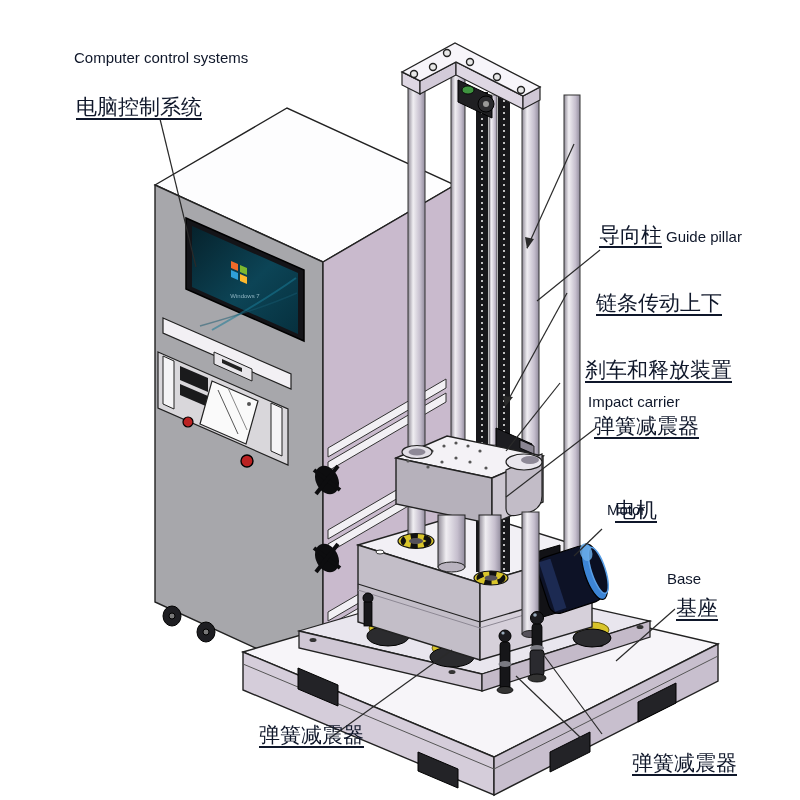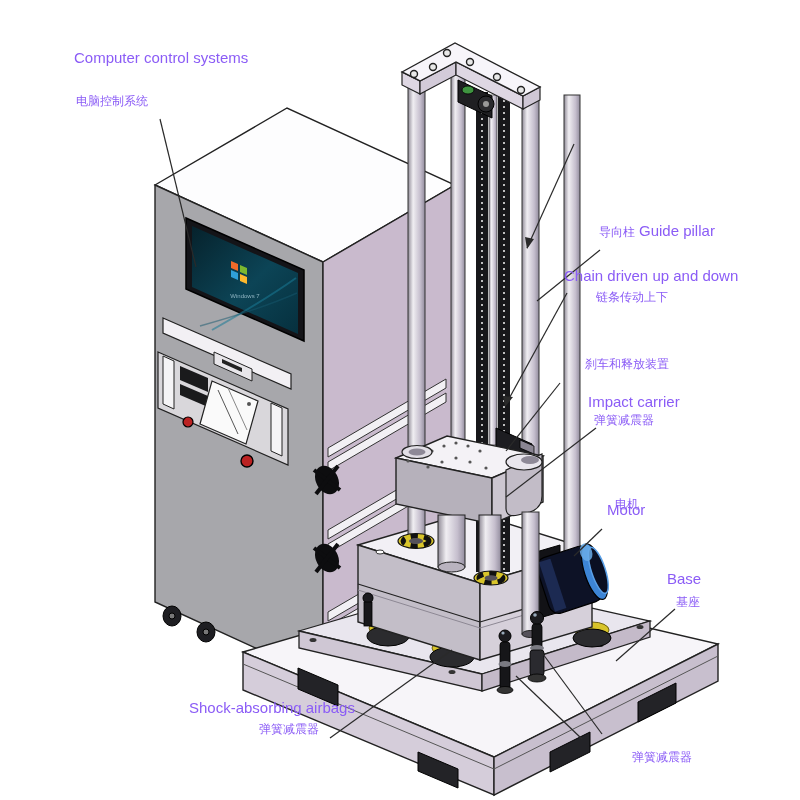--- a/index.html
+++ b/index.html
@@ -1,20 +1,20 @@
 <!DOCTYPE html>
 <html><head>
 <meta charset="utf-8">
 <style>
   html,body{margin:0;padding:0;background:#fff;}
   #stage{position:relative;width:800px;height:800px;background:#ffffff;overflow:hidden;
          font-family:"Liberation Sans",sans-serif;}
   #drawing{position:absolute;left:0;top:0;}
-  .lbl{position:absolute;font-size:15px;color:#8b5cf6;white-space:nowrap;line-height:1.1;}
-  .zh{font-size:12px;text-underline-offset:4px;}
+  .lbl{position:absolute;font-size:15px;color:#0f172a;white-space:nowrap;line-height:1.1;}
+  .zh{font-size:21px;text-decoration:underline;text-underline-offset:4px;}
   .en{font-size:15px;}
   .inline-gap{display:inline-block;width:4px;}
 </style>
 </head>
 <body>
 
 <div id="stage">
 
 <svg id="drawing" width="800" height="800" viewBox="0 0 800 800">
   <defs>
@@ -272,32 +272,30 @@
     <line x1="602" y1="734" x2="540" y2="650"></line>
   </g>
 </svg>
 
 <div class="lbl en" style="left:74px;top:50px">Computer control systems</div>
 <div class="lbl zh" style="left:76px;top:95px">电脑控制系统</div>
 
 
 <div class="lbl" style="left:599px;top:223px"><span class="zh">导向柱</span><span class="inline-gap"></span><span class="en">Guide pillar</span></div>
 
-<div class="lbl en" style="left:564px;top:268px">Chain driven up and down</div>
 <div class="lbl zh" style="left:596px;top:291px">链条传动上下</div>
 
 <div class="lbl zh" style="left:585px;top:358px">刹车和释放装置</div>
 
 <div class="lbl en" style="left:588px;top:394px">Impact carrier</div>
 <div class="lbl zh" style="left:594px;top:414px">弹簧减震器</div>
 
 <div class="lbl en" style="left:607px;top:502px">Motor</div>
 <div class="lbl zh" style="left:615px;top:498px">电机</div>
 
 <div class="lbl en" style="left:667px;top:571px">Base</div>
 <div class="lbl zh" style="left:676px;top:596px">基座</div>
 
-<div class="lbl en" style="left:189px;top:700px">Shock-absorbing airbags</div>
 <div class="lbl zh" style="left:259px;top:723px">弹簧减震器</div>
 
 <div class="lbl zh" style="left:632px;top:751px">弹簧减震器</div>
 
 </div>
 
 </body></html>

